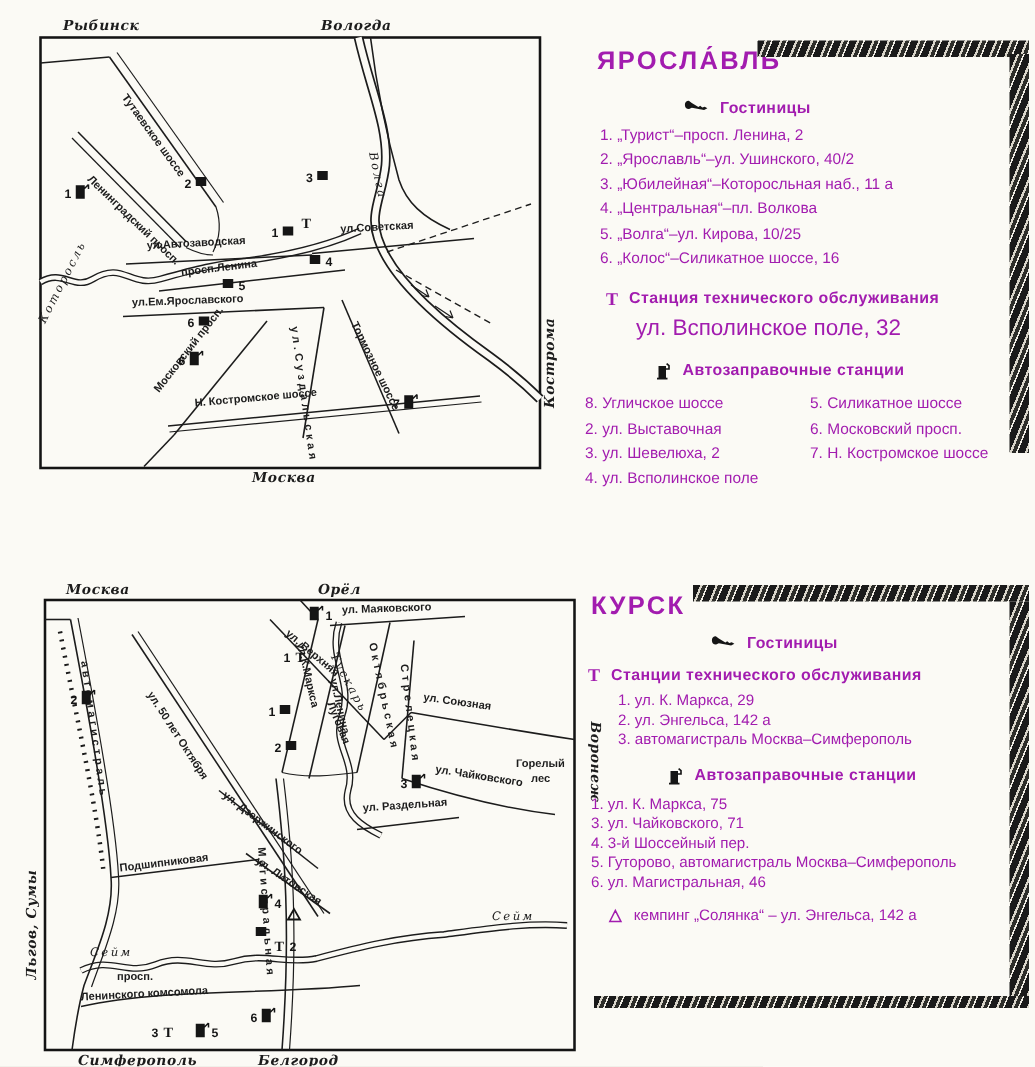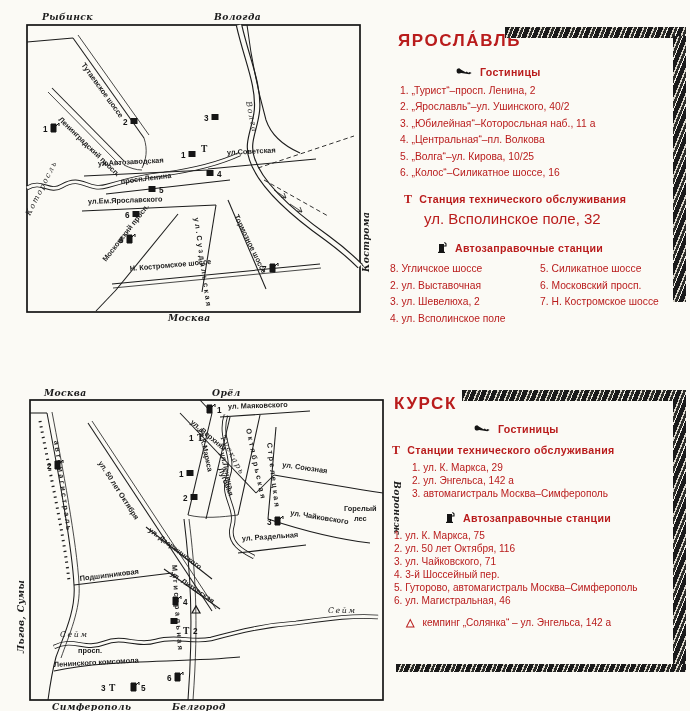--- a/index.html
+++ b/index.html
@@ -1,36 +1,36 @@
 <!DOCTYPE html>
 <html><head>
 <meta charset="utf-8">
 <style>
   html,body{margin:0;padding:0;background:#e9e7e0}
-  .page{position:relative;width:690px;height:711px;background:#fbfaf5;font-family:"Liberation Sans",sans-serif;color:#b91c1c;overflow:hidden;margin:0 auto}
+  .page{position:relative;width:690px;height:711px;background:#fbfaf5;font-family:"Liberation Sans",sans-serif;color:#a21caf;overflow:hidden;margin:0 auto}
   svg{position:absolute;overflow:visible}
   svg text.ml{font-family:"Liberation Sans",sans-serif;font-size:7.4px;font-weight:700;fill:#1c1c1c}
   svg text.ml.river{font-style:italic;font-weight:400;font-size:7.8px;letter-spacing:1.6px;font-family:"DejaVu Serif",serif}
   svg text.ml.edge{font-style:italic;font-size:9.2px;font-weight:700;font-family:"DejaVu Serif",serif;letter-spacing:.4px}
   svg text.ml.sp{letter-spacing:2.4px}
   .road{stroke:#1c1c1c;stroke-width:1.05;fill:none}
   .road2{stroke:#1c1c1c;stroke-width:.8;fill:none}
   .rr{stroke:#1c1c1c;stroke-width:3;fill:none;stroke-dasharray:1.3,4.2}
   .dash{stroke:#1c1c1c;stroke-width:.9;fill:none;stroke-dasharray:4.5,3}
   .rb{stroke:#1c1c1c;stroke-width:6.5;fill:none}
   .rw{stroke:#fbfaf5;stroke-width:4.2;fill:none}
   .rb2{stroke:#1c1c1c;stroke-width:4.6;fill:none}
   .rw2{stroke:#fbfaf5;stroke-width:2.8;fill:none}
   .frame{fill:none;stroke:#141414;stroke-width:1.7}
   .mk-n{font:700 8.2px "Liberation Sans",sans-serif;fill:#151515}
   .sto-t{font:700 9.5px "Liberation Serif",serif;fill:#151515}
   .panel{position:absolute;width:296px}
   .hatch{position:absolute;background:repeating-linear-gradient(112deg,#1a1a1a 0 4.5px,#d9d5ca 4.5px 6px,#2e2e2a 6px 8.5px,#efece4 8.5px 9.5px)}
   .p-title{font-size:17px;font-weight:700;letter-spacing:1.6px;font-family:"Liberation Sans",sans-serif}
-  .sec-h{display:flex;align-items:center;gap:7px;font-size:10.6px;font-weight:700;letter-spacing:.3px}
+  .sec-h{display:flex;align-items:flex-start;gap:7px;font-size:10.6px;font-weight:700;letter-spacing:.3px}
   .itm,.li{font-size:10.3px;line-height:16.4px;white-space:nowrap}
   .k .li{font-size:10.1px;line-height:13px}
   .addr{font-size:15px}
   .t-ico{font:700 12px "Liberation Serif",serif;line-height:1}
   .camp-ico{font-size:11px;font-weight:700;line-height:1}
   .cols{display:flex}
   .note{display:flex;align-items:center;gap:8px;font-size:10.1px}
 </style>
 </head>
 <body>
@@ -332,21 +332,20 @@
         <svg width="10" height="12" viewBox="0 0 10 12" style="position:static">
             <path d="M1,3 h5 v8 h-5 z" fill="#151515"></path>
             <path d="M6,5 h2 v-2.2 l-1.6,-1.4" stroke="#151515" stroke-width="1.1" fill="none"></path>
             <path d="M0,11.4 h7" stroke="#151515" stroke-width="1.2"></path>
           </svg>
       </span>
       <span>Автозаправочные станции</span>
     </div>
     <div style="margin:4px 0 0 4px">
         <div class="li">1. ул. К. Маркса, 75</div>
-        <div class="li">2. ул. 50 лет Октября, 116</div>
         <div class="li">3. ул. Чайковского, 71</div>
         <div class="li">4. 3-й Шоссейный пер.</div>
         <div class="li">5. Гуторово, автомагистраль Москва–Симферополь</div>
         <div class="li">6. ул. Магистральная, 46</div>
       </div>
 
     <div class="note" style="margin:10px 0 0 16px">
       <span class="camp-ico">△</span>
       <span>кемпинг „Солянка“ – ул. Энгельса, 142 а</span>
     </div>

